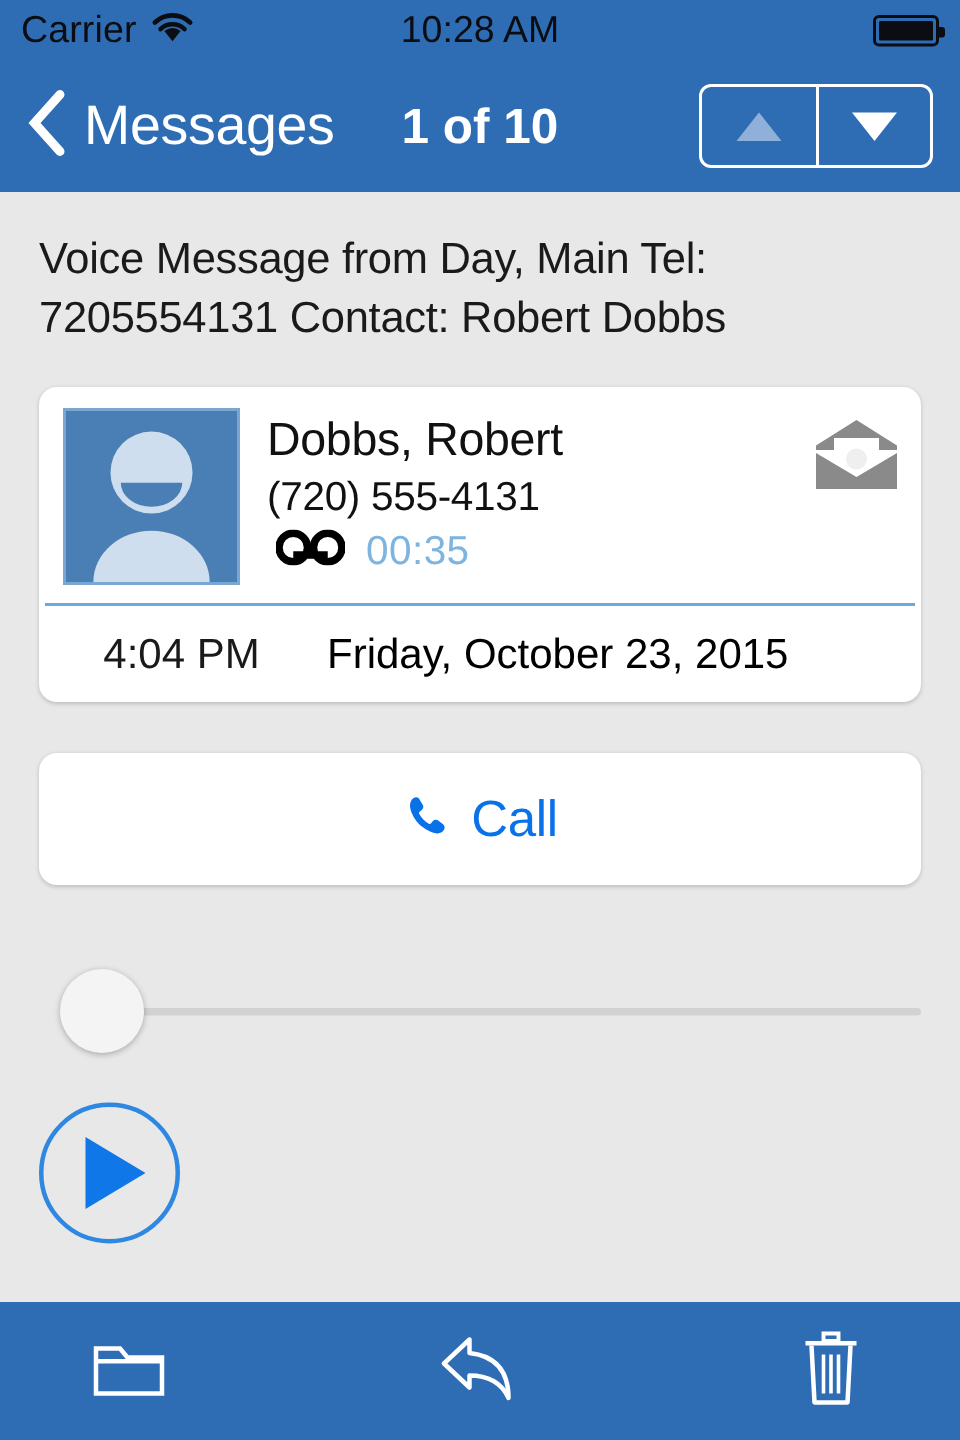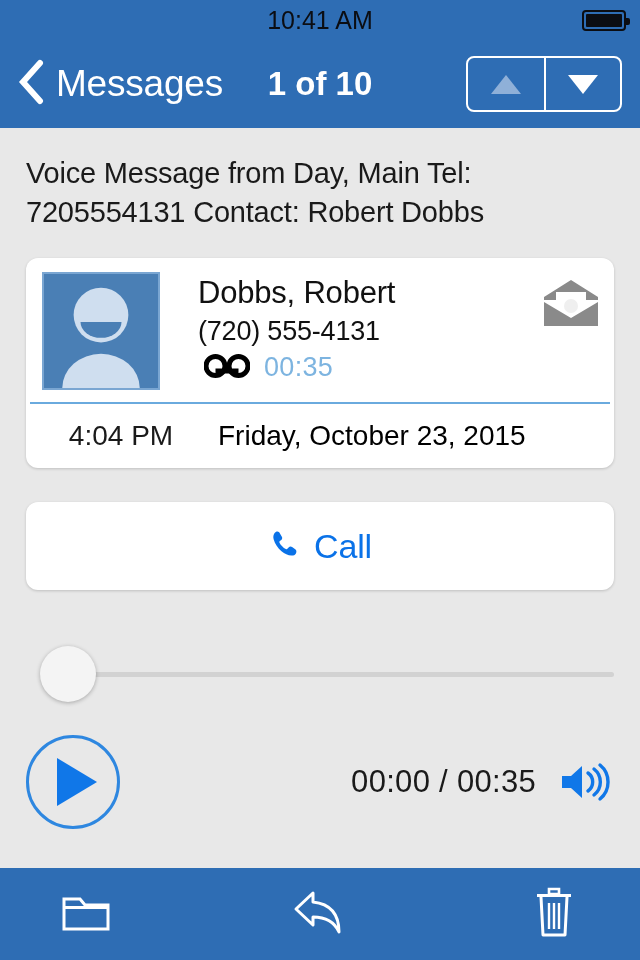--- a/index.html
+++ b/index.html
@@ -166,21 +166,20 @@
     margin-top: 26px;
     background: #ffffff;
     border-radius: 12px;
     box-shadow: 0 1px 3px rgba(0,0,0,0.18);
     overflow: hidden;
   }
   .contact-top {
     display: flex;
     padding: 14px 16px 12px 16px;
     position: relative;
-    gap: 20px;
   }
   .avatar {
     width: 118px;
     height: 118px;
     flex: 0 0 auto;
     background: #4a7fb5;
     border: 2px solid #7aa6d2;
     position: relative;
     overflow: hidden;
   }
@@ -360,21 +359,31 @@
     height: 80px;
   }
   .tb-spacer { flex: 1 1 auto; }
 </style>
 </head>
 <body>
 
 <div id="app">
 
   <div class="status-bar">
-    <div class="status-time">10:41 AM</div>
+    <div class="status-left">
+      <span class="status-carrier">Carrier</span>
+      <span class="wifi-icon">
+        <svg width="30" height="22" viewBox="0 0 30 22">
+          <path d="M15 20.5 L9.6 13.6 a8.6 8.6 0 0 1 10.8 0 Z" fill="#0b0d12"></path>
+          <path d="M3.2 8.0 a17 17 0 0 1 23.6 0" stroke="#0b0d12" stroke-width="3.1" fill="none" stroke-linecap="round"></path>
+          <path d="M7.0 12.4 a11.6 11.6 0 0 1 16 0" stroke="#0b0d12" stroke-width="3.0" fill="none" stroke-linecap="round"></path>
+        </svg>
+      </span>
+    </div>
+    <div class="status-time">10:28 AM</div>
     <div class="status-right">
       <div class="battery">
         <div class="battery-fill"></div>
       </div>
     </div>
   </div>
 
   <div class="nav-bar">
     <div class="nav-back">
       <span>
@@ -457,31 +466,20 @@
     <div class="player">
       <div class="scrubber">
         <div class="scrub-track"></div>
         <div class="scrub-thumb"></div>
       </div>
 
       <div class="transport">
         <div class="play-button">
           <span class="play-tri"></span>
         </div>
-        <div class="transport-right">
-          <span class="time-display">00:00 / 00:35</span>
-          <span class="volume-btn">
-            <svg width="54" height="44" viewBox="0 0 54 44">
-              <path d="M4 16 L13 16 L24 6 L24 38 L13 28 L4 28 Z" fill="#1077e8"></path>
-              <path d="M30 13 a11 11 0 0 1 0 18" stroke="#1077e8" stroke-width="3.4" fill="none" stroke-linecap="round"></path>
-              <path d="M36 9 a16.5 16.5 0 0 1 0 26" stroke="#1077e8" stroke-width="3.4" fill="none" stroke-linecap="round"></path>
-              <path d="M42 5 a22 22 0 0 1 0 34" stroke="#1077e8" stroke-width="3.4" fill="none" stroke-linecap="round"></path>
-            </svg>
-          </span>
-        </div>
       </div>
     </div>
   </div>
 
   <div class="toolbar">
     <div class="tb-item">
       <span>
         <svg width="50" height="44" viewBox="0 0 50 44">
           <path d="M3 9 h16 l5 6 h23 v24 h-44 Z" fill="none" stroke="#ffffff" stroke-width="3"></path>
           <line x1="3" y1="17.5" x2="47" y2="17.5" stroke="#ffffff" stroke-width="3"></line>

